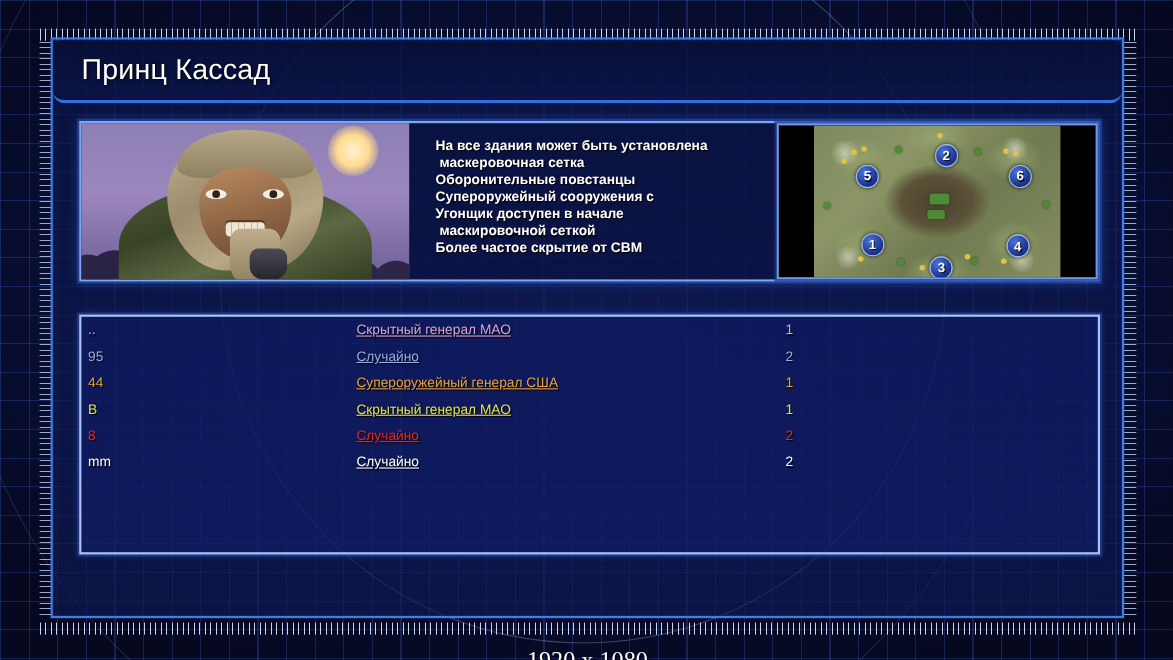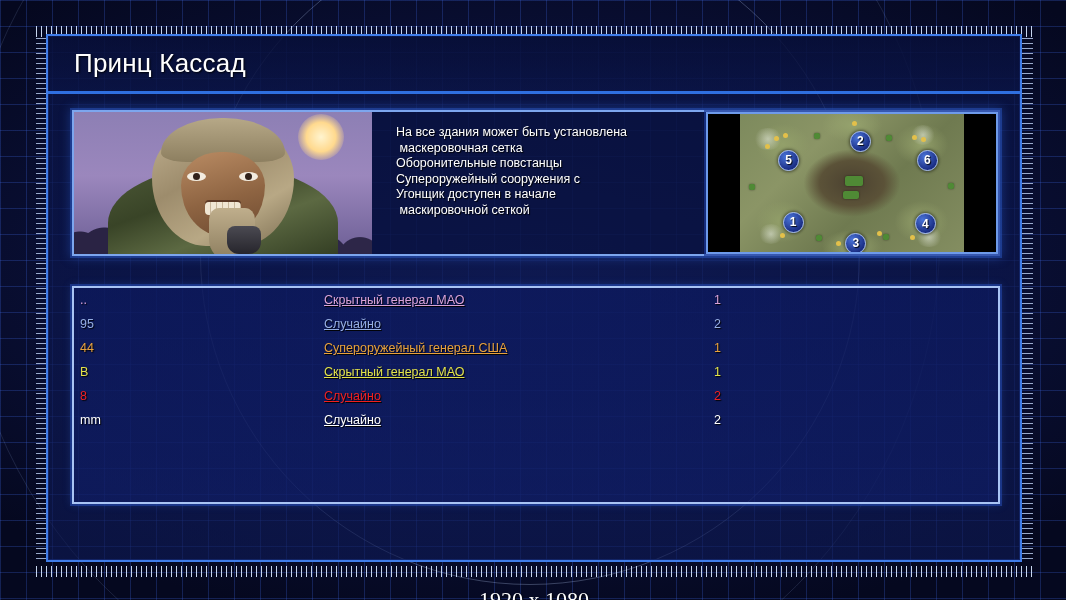--- a/index.html
+++ b/index.html
@@ -72,20 +72,21 @@
 
   
   #title-bar {
     position: relative;
     height: 58px;
     border-bottom: 3px solid #2f6fe0;
     background: linear-gradient(to bottom,
        rgba(6,12,48,0.55) 0%, rgba(10,20,70,0.45) 100%);
     display: flex;
     align-items: center;
+    border-radius: 11px;
   }
   #page-title {
     margin-left: 26px;
     color: #ffffff;
     font-size: 26px;
     letter-spacing: 0.2px;
     text-shadow: 1px 1px 2px rgba(0,0,0,0.9);
   }
 
   
@@ -181,21 +182,21 @@
     background: linear-gradient(to bottom, #4b4a52 0%, #26252c 100%);
   }
 
   
   #description {
     flex: 1;
     padding: 13px 10px 4px 24px;
     color: #ffffff;
     font-size: 12.5px;
     line-height: 15.5px;
-    font-weight: normal;
+    font-weight: bold;
     text-shadow: 1px 1px 1px rgba(0,0,0,0.95);
   }
   #description .line { white-space: pre; }
 
   
   #minimap-wrap {
     position: relative;
     width: 292px; height: 100%;
     flex: none;
     border: 2px solid #6e9aea;
@@ -339,20 +340,21 @@
           <div class="pt-canteen"></div>
         </div>
 
         <div id="description">
             <div class="line">На все здания может быть установлена</div>
             <div class="line"> маскеровочная сетка</div>
             <div class="line">Оборонительные повстанцы</div>
             <div class="line">Супероружейный сооружения с</div>
             <div class="line">Угонщик доступен в начале</div>
             <div class="line"> маскировочной сеткой</div>
+            <div class="line">Более частое скрытие от СВМ</div>
           </div>
 
         <div id="minimap-wrap">
           <div id="minimap">
             <div class="mm-cloud" style="left:6%;  top:10%; width:30px; height:22px;"></div>
             <div class="mm-cloud" style="left:76%; top:8%;  width:26px; height:20px;"></div>
             <div class="mm-cloud" style="left:8%;  top:80%; width:26px; height:20px;"></div>
             <div class="mm-cloud" style="left:78%; top:82%; width:28px; height:20px;"></div>
 
             <div class="mm-tree" style="left:47%; top:45%; width:18px; height:10px;"></div>

